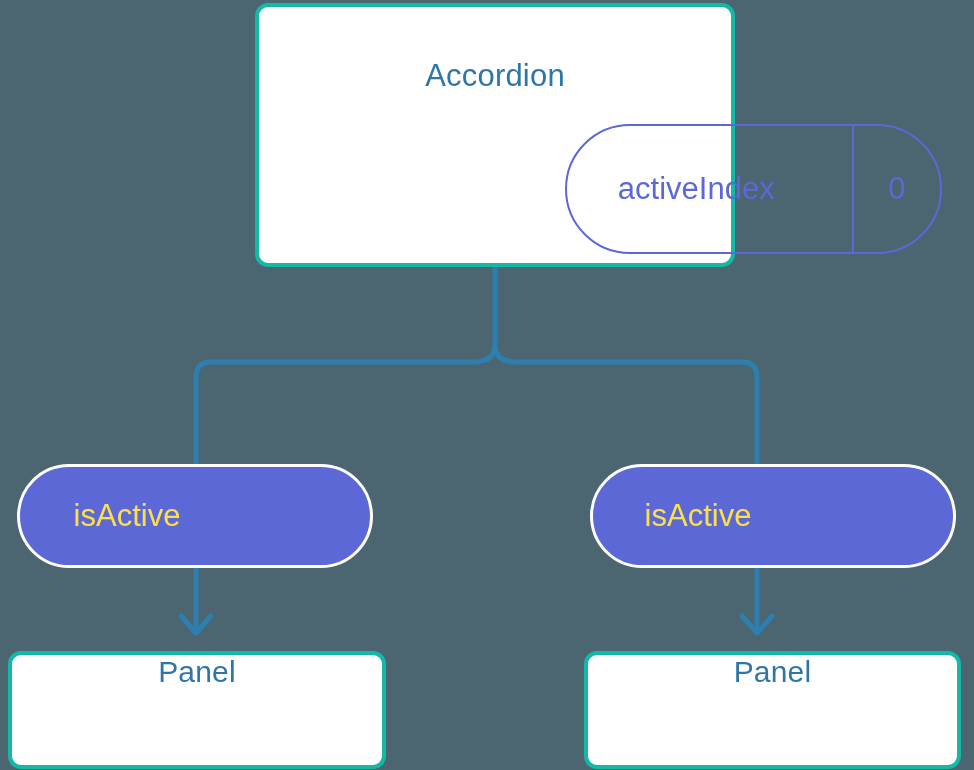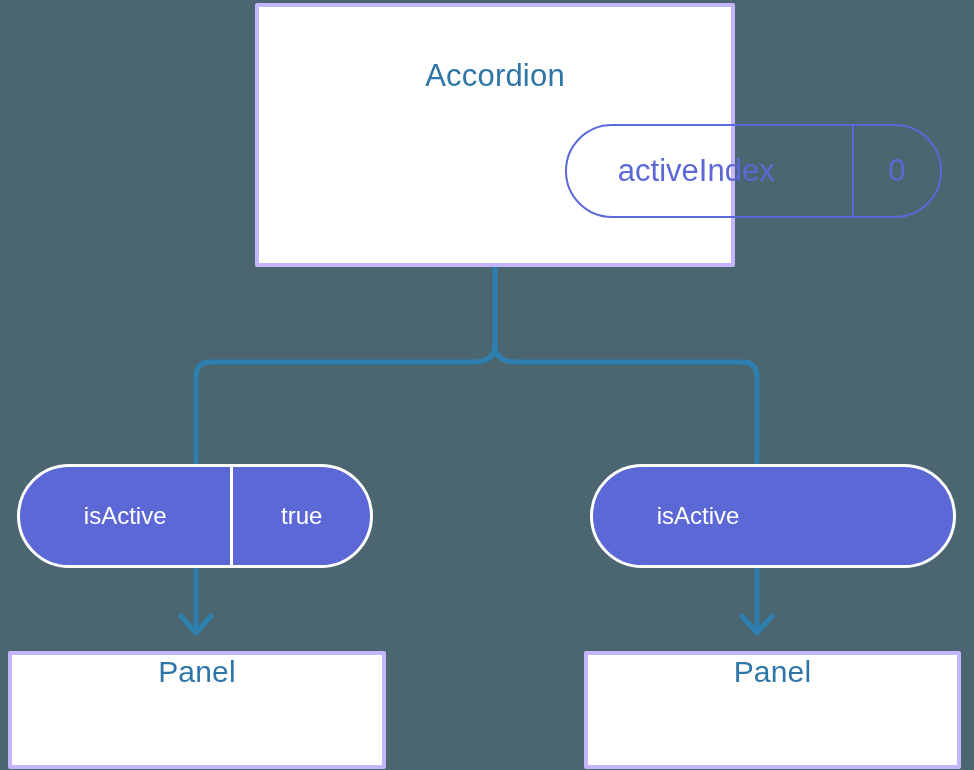--- a/index.html
+++ b/index.html
@@ -27,22 +27,22 @@
     top: 0;
     width: 974px;
     height: 770px;
     pointer-events: none;
   }
 
   
   .card {
     position: absolute;
     background: #ffffff;
-    border: 4px solid #c4b5fd;
-    border-radius: 2px;
+    border: 4px solid #14b8a6;
+    border-radius: 13px;
     box-sizing: border-box;
     display: flex;
     flex-direction: column;
     align-items: center;
   }
   .card-title {
     color: #2f76a8;
     font-size: 31px;
     font-weight: 400;
     letter-spacing: 0.2px;
@@ -105,35 +105,35 @@
     color: #5c68d6;
     font-size: 31px;
   }
   .pill-outline .pill-val {
     border-left: 2px solid #5c68d6;
   }
   #pill-active-index {
     left: 306px;
     top: 117px;
     width: 377px;
-    height: 94px;
+    height: 130px;
     gap: 26px;
   }
   #pill-active-index .pill-key { width: 281px; }
   #pill-active-index .pill-val { width: 96px; }
 
   
   .pill-filled {
     background: #5c68d6;
     border: 3px solid #ffffff;
   }
   .pill-filled .pill-key,
   .pill-filled .pill-val {
-    color: #ffffff;
-    font-size: 24px;
+    color: #fde047;
+    font-size: 31px;
   }
   .pill-filled .pill-val {
     border-left: 3px solid #ffffff;
   }
   #pill-is-active-true {
     left: 17px;
     top: 464px;
     width: 356px;
     height: 104px;
   }
@@ -181,21 +181,20 @@
   <div class="card" id="accordion-card">
     <div class="card-title">Accordion</div>
     <div class="pill pill-outline" id="pill-active-index">
       <div class="pill-key">activeIndex</div>
       <div class="pill-val">0</div>
     </div>
   </div>
 
   <div class="pill pill-filled" id="pill-is-active-true">
     <div class="pill-key">isActive</div>
-    <div class="pill-val">true</div>
   </div>
 
   <div class="pill pill-filled" id="pill-is-active-false">
     <div class="pill-key">isActive</div>
   </div>
 
   <div class="card panel-card" id="panel-card-left">
     <div class="card-title">Panel</div>
   </div>
 

